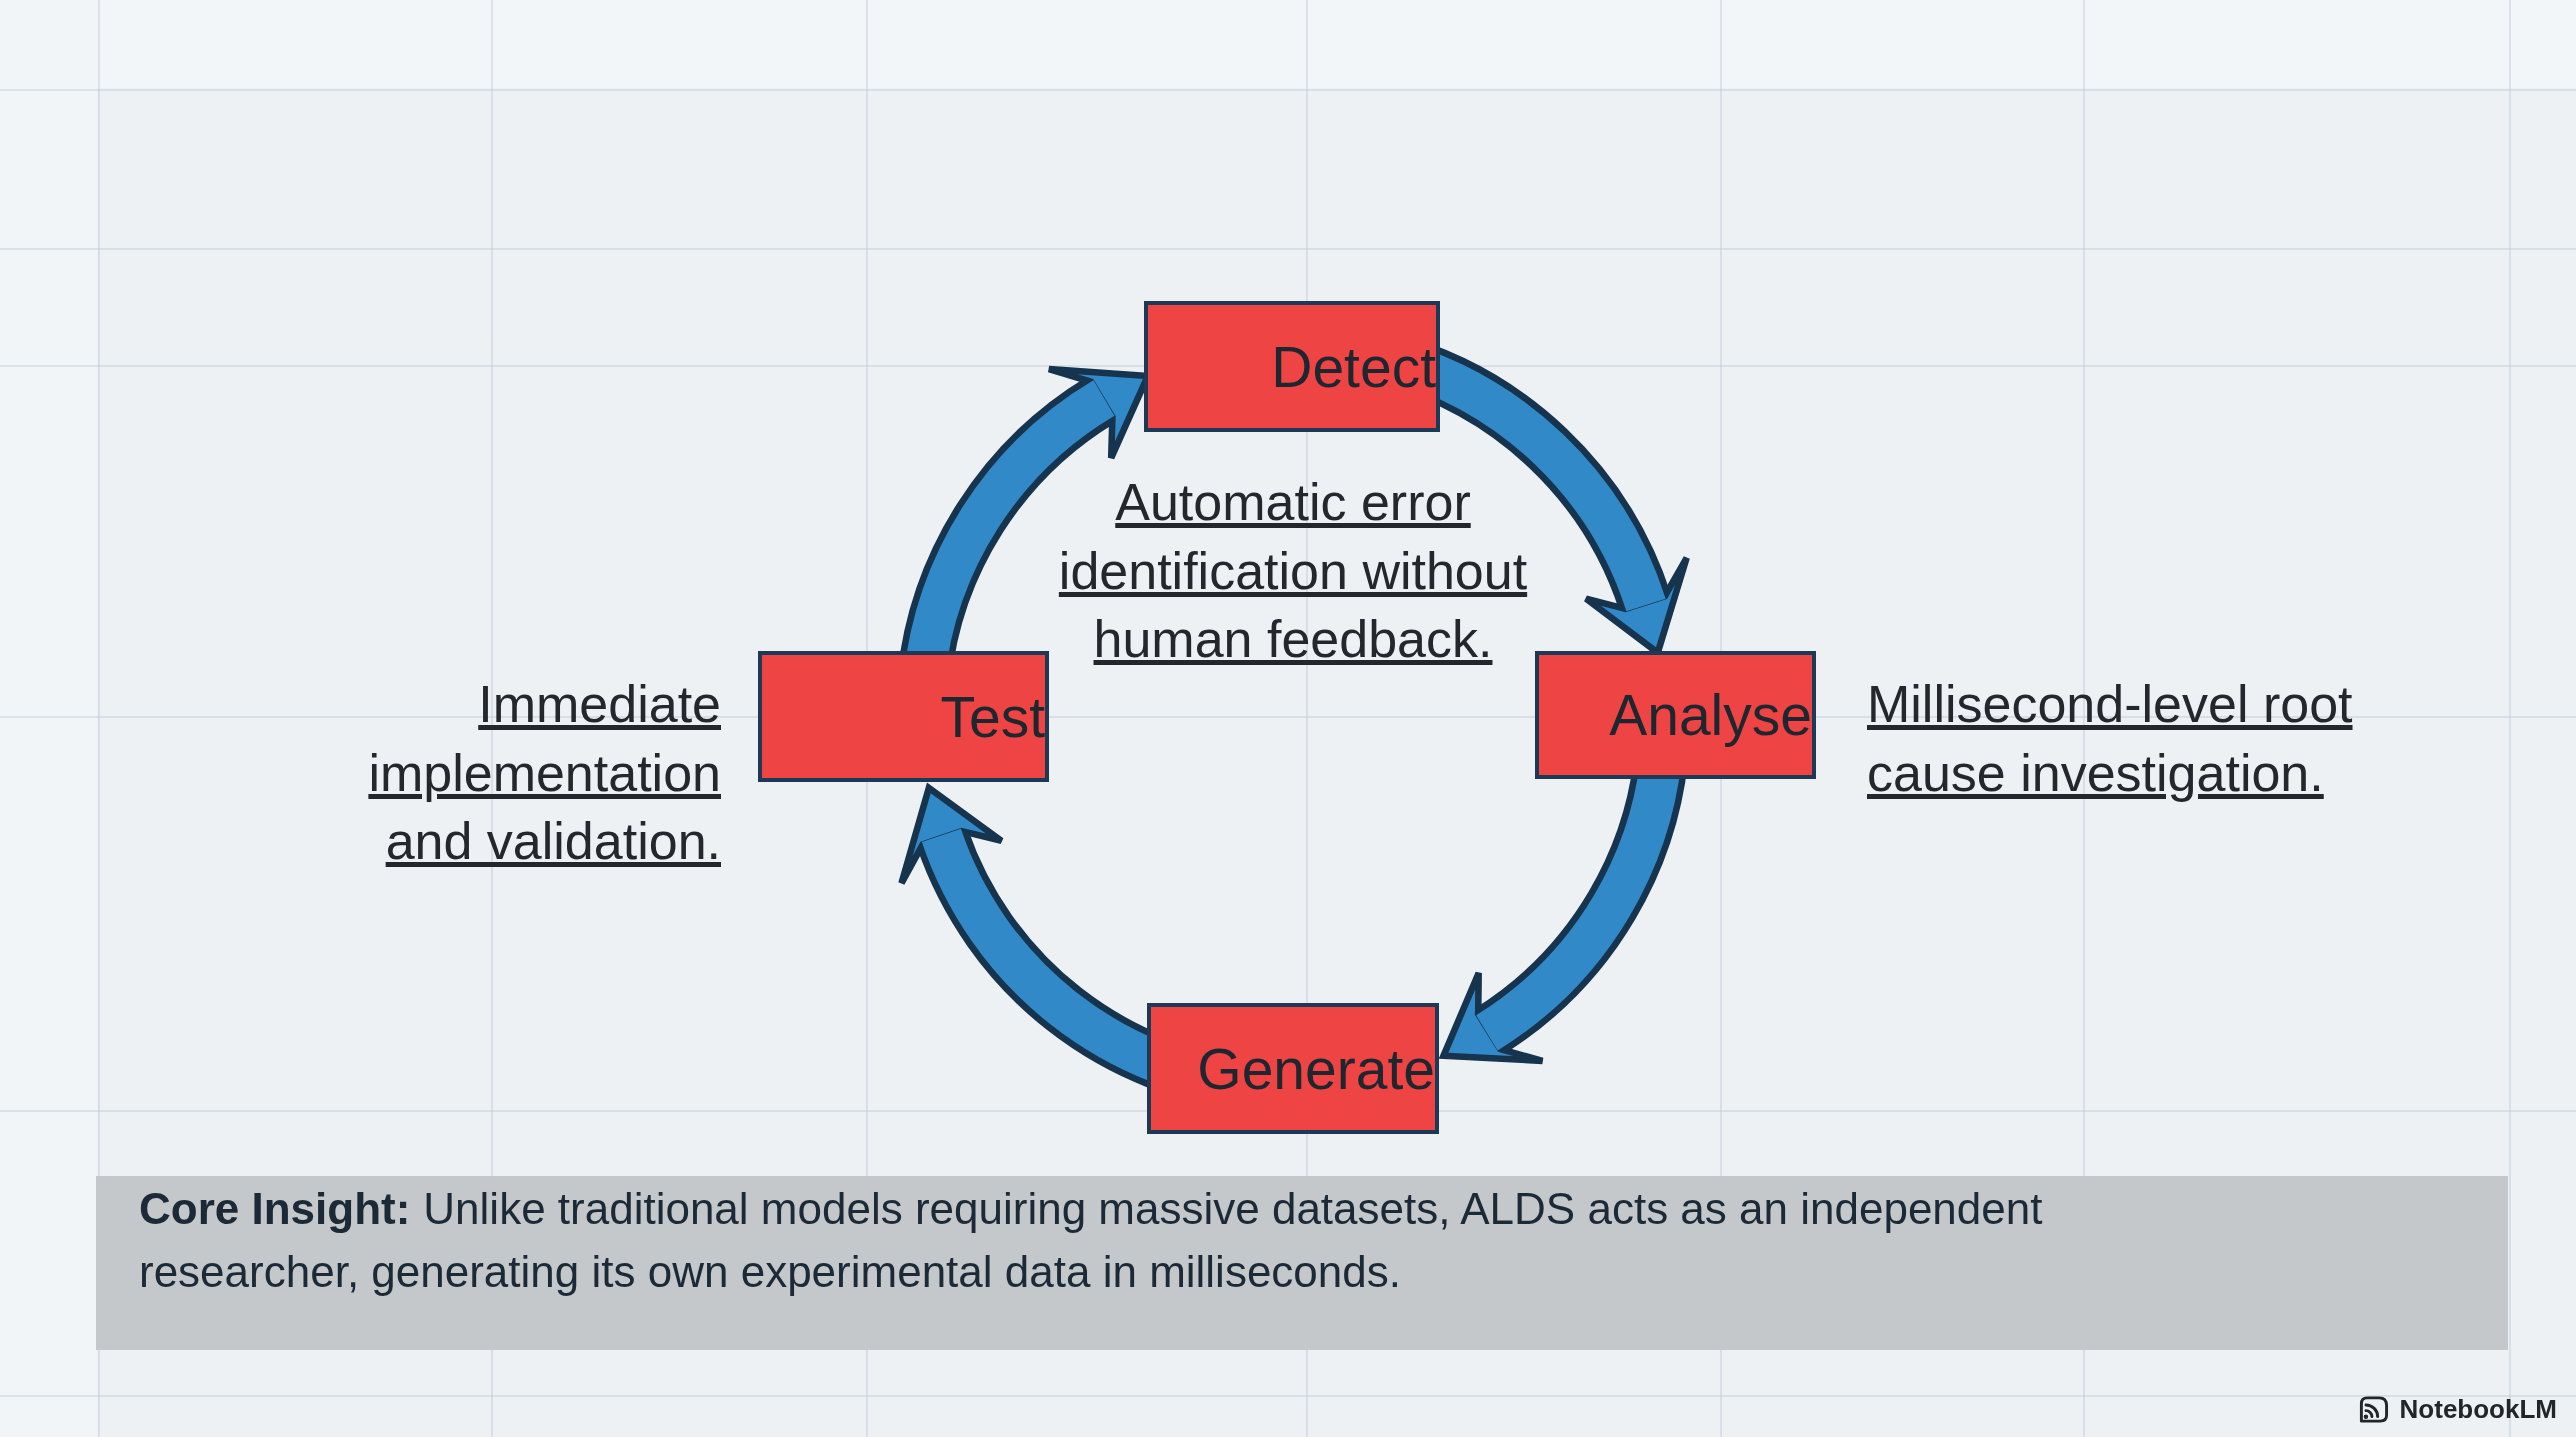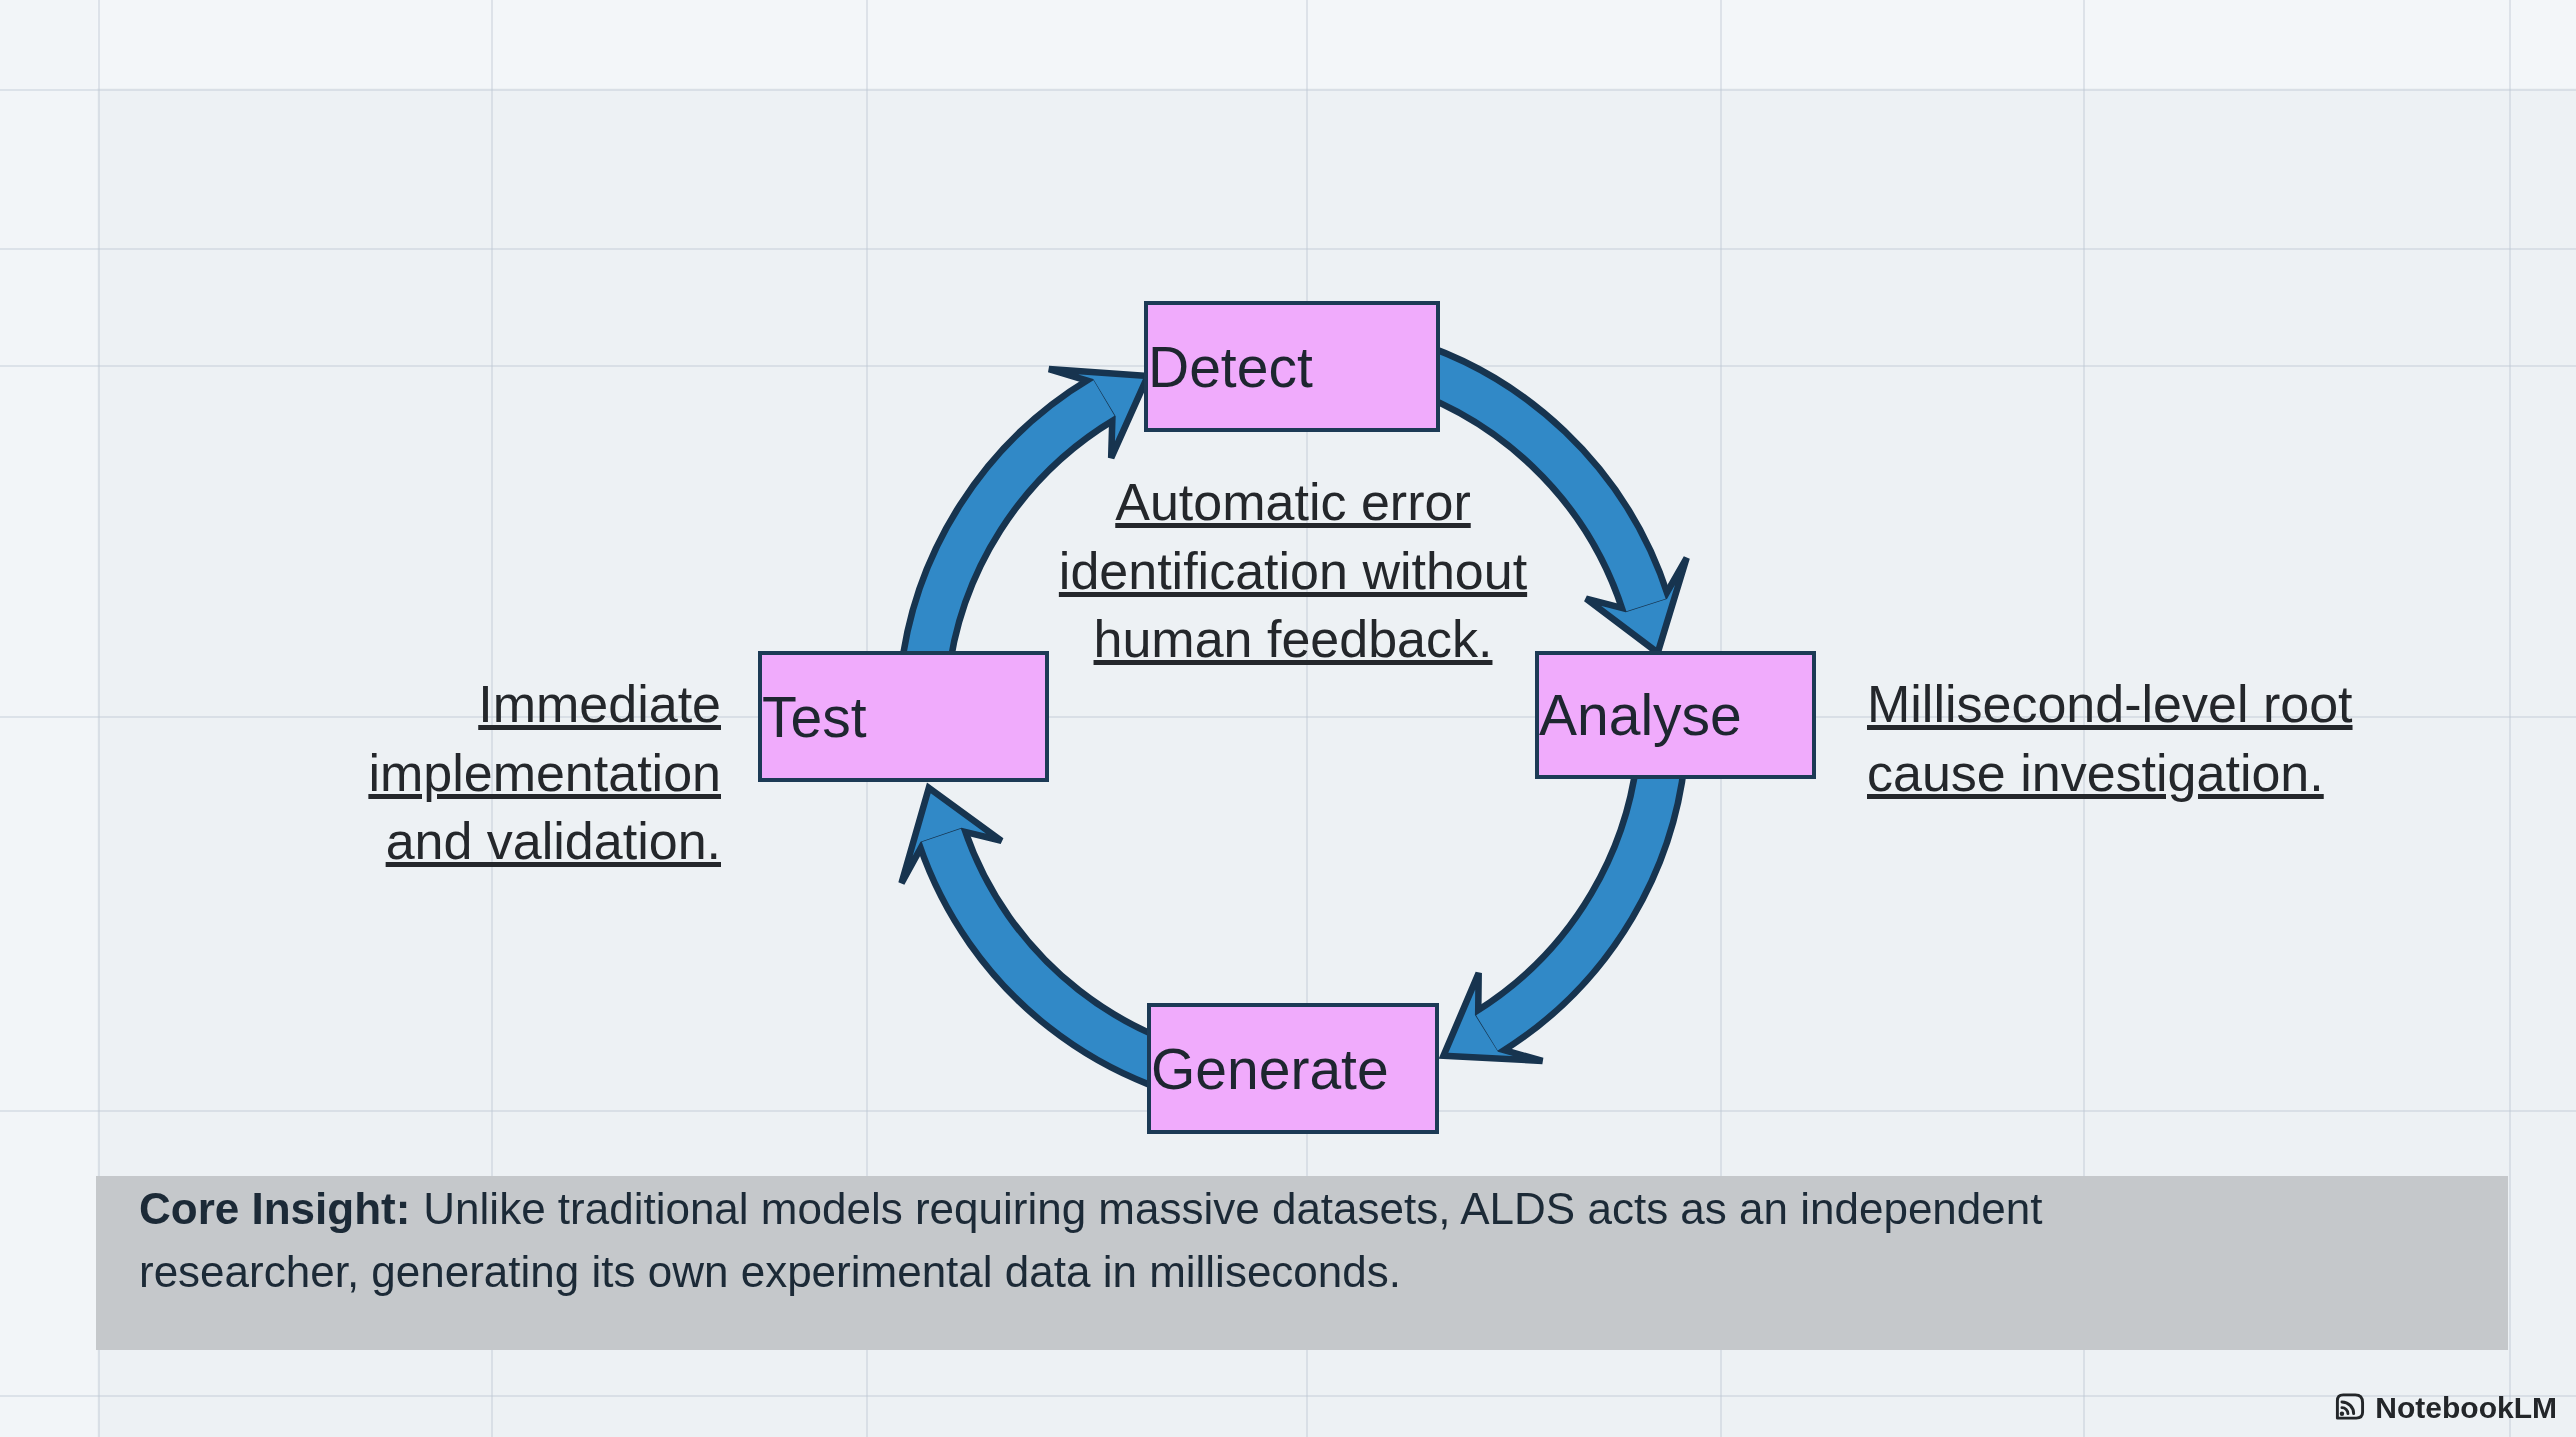--- a/index.html
+++ b/index.html
@@ -19,22 +19,22 @@
   .title{
     position:absolute;left:86px;top:71px;margin:0;z-index:3;
     font-size:105px;font-weight:700;letter-spacing:-2.8px;line-height:1.14;
     color:#16355b;white-space:pre-line;
   }
 
   .cycle-svg{position:absolute;left:0;top:0;width:2576px;height:1438px;z-index:2;}
 
   .node{
     position:absolute;z-index:3;box-sizing:border-box;
-    background:#f0abfc;border:4.7px solid #1c3a55;
-    display:flex;align-items:center;justify-content:flex-start;
+    background:#ef4444;border:4.7px solid #1c3a55;
+    display:flex;align-items:center;justify-content:flex-end;
     font-size:57px;font-weight:400;color:#1e2630;
   }
   .node-detect  {left:1144px;top:301px;width:296px;height:131px;}
   .node-analyse {left:1535px;top:651px;width:281px;height:128px;}
   .node-generate{left:1147px;top:1003px;width:292px;height:131px;}
   .node-test    {left:758px; top:651px;width:291px;height:131px;}
 
   .desc{
     position:absolute;z-index:3;white-space:pre-line;
     font-size:52px;line-height:1.32;color:#24272b;text-decoration:underline;
@@ -48,22 +48,22 @@
     position:absolute;left:96px;top:1176px;width:2412px;height:174px;z-index:3;
     background:#c5c8cb;box-sizing:border-box;
     padding:2px 37px 0 43px;
     font-size:44px;line-height:1.43;color:#1c2a37;
   }
   .insight-label{font-weight:700;margin-right:13px;}
   .insight-text{white-space:pre-line;}
 
   .watermark{
     position:absolute;right:19px;bottom:13px;z-index:3;
-    display:flex;align-items:flex-start;gap:8.4px;
-    font-size:30px;font-weight:700;color:#232629;
+    display:flex;align-items:flex-end;gap:8.4px;
+    font-size:26px;font-weight:700;color:#232629;
   }
   .wm-icon{width:35px;height:31px;display:block;}
 </style>
 </head>
 <body>
 
 <div class="slide">
 
   <div class="topstrip"></div>
   <div class="leftstrip"></div>

